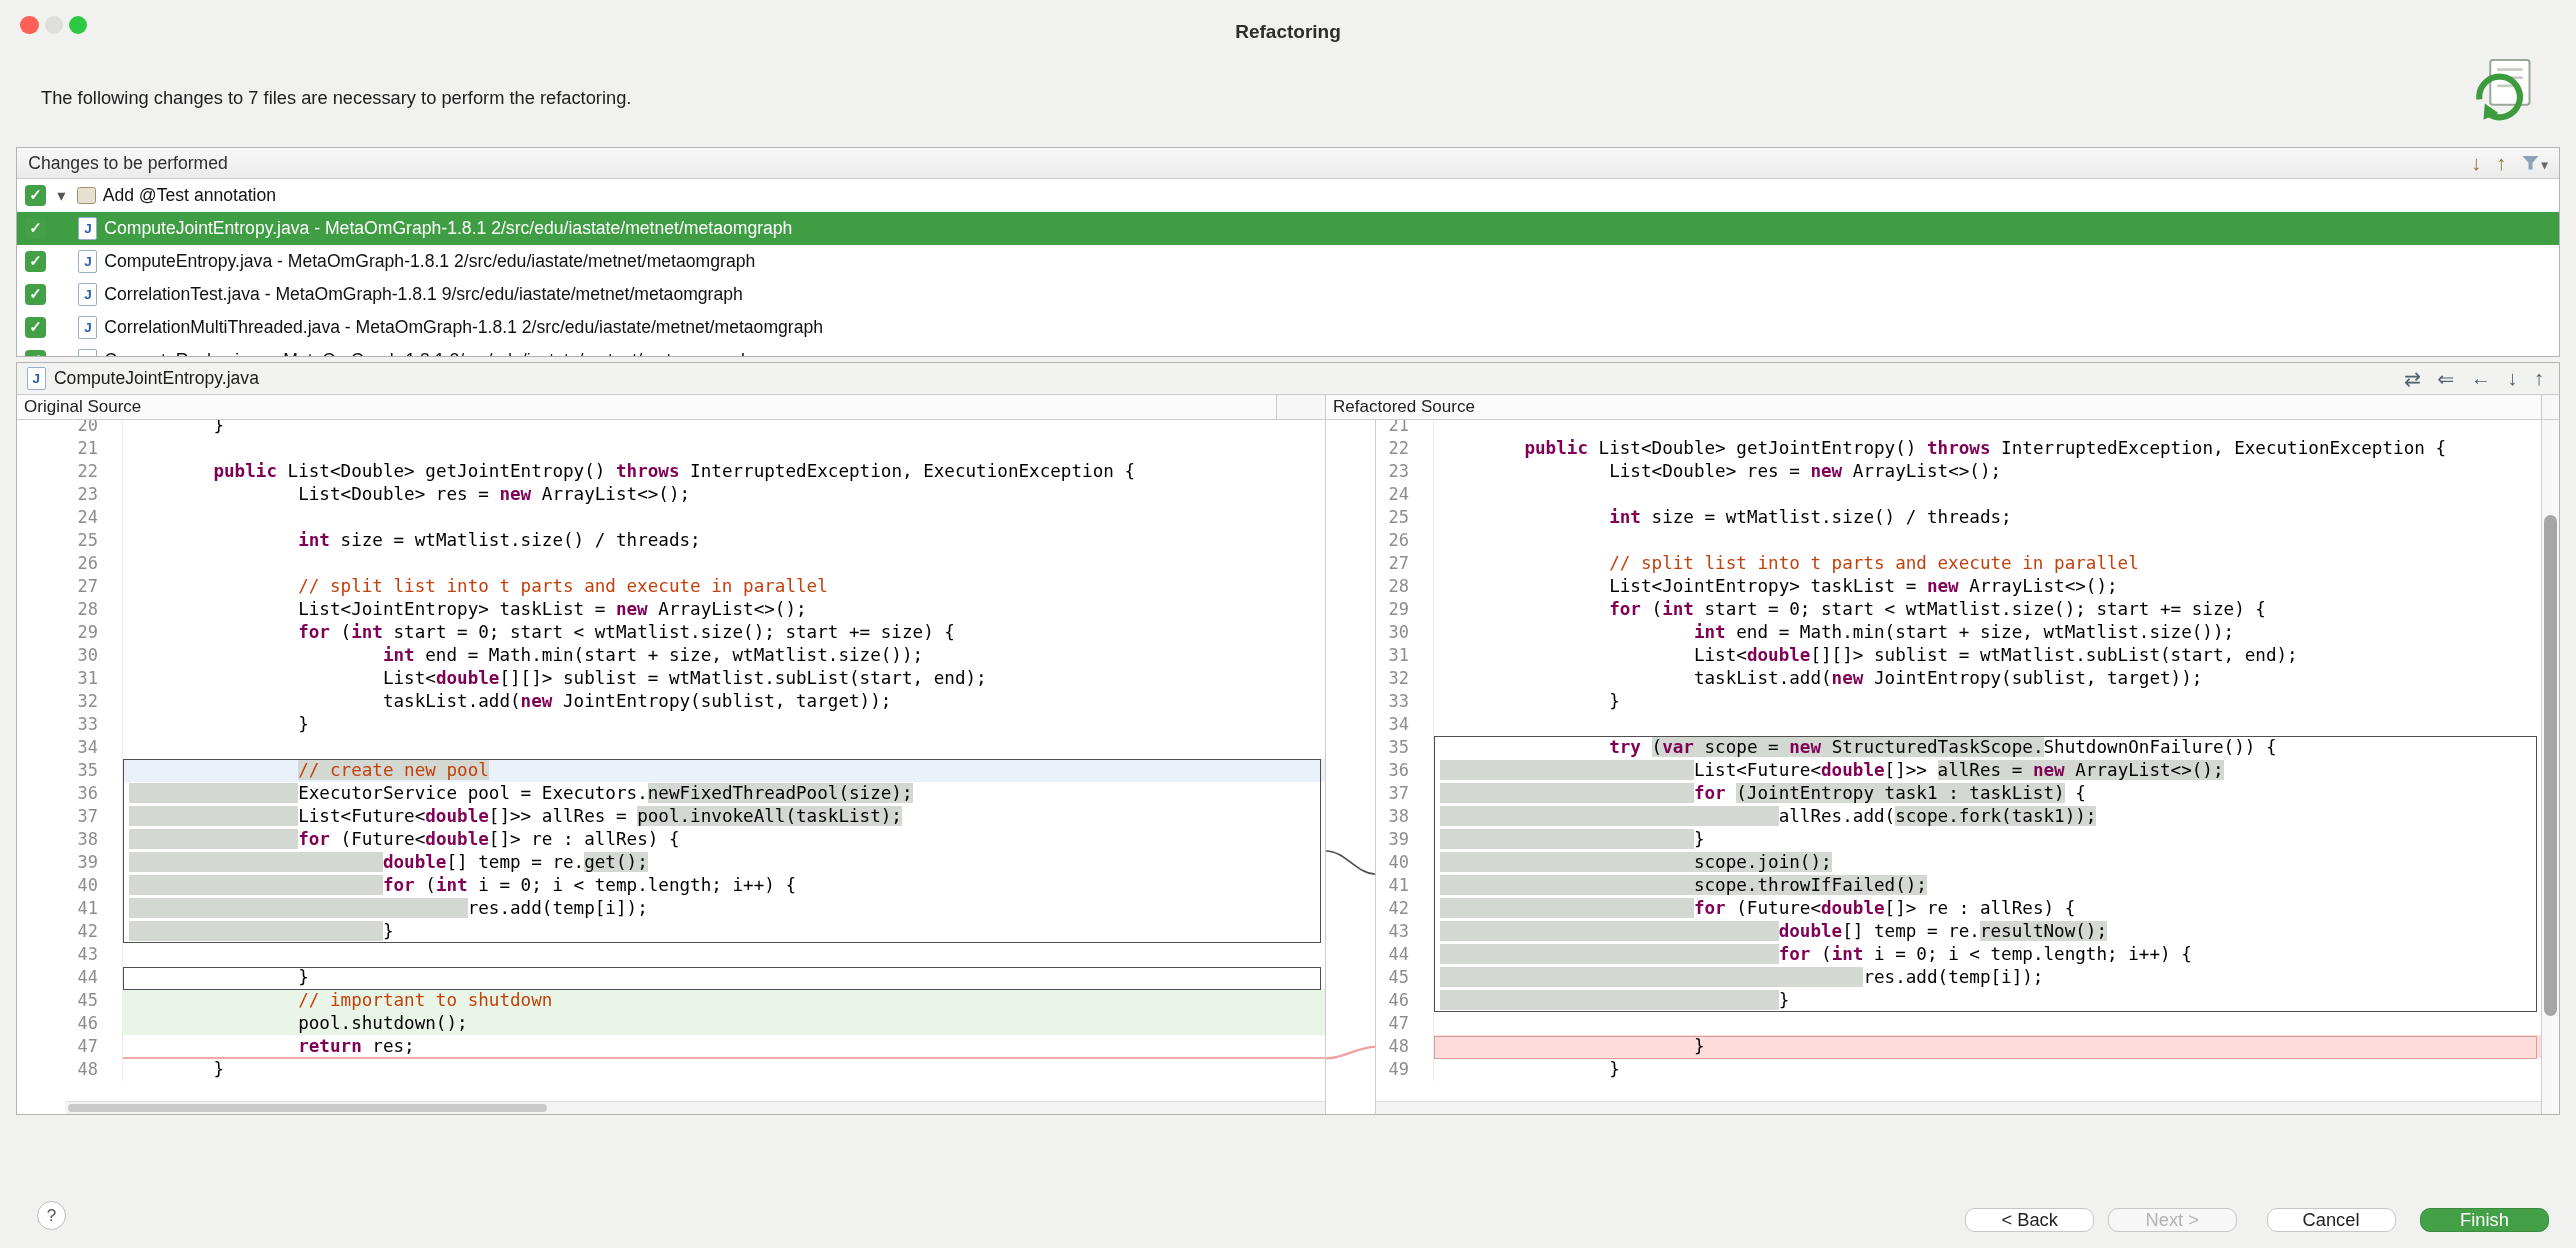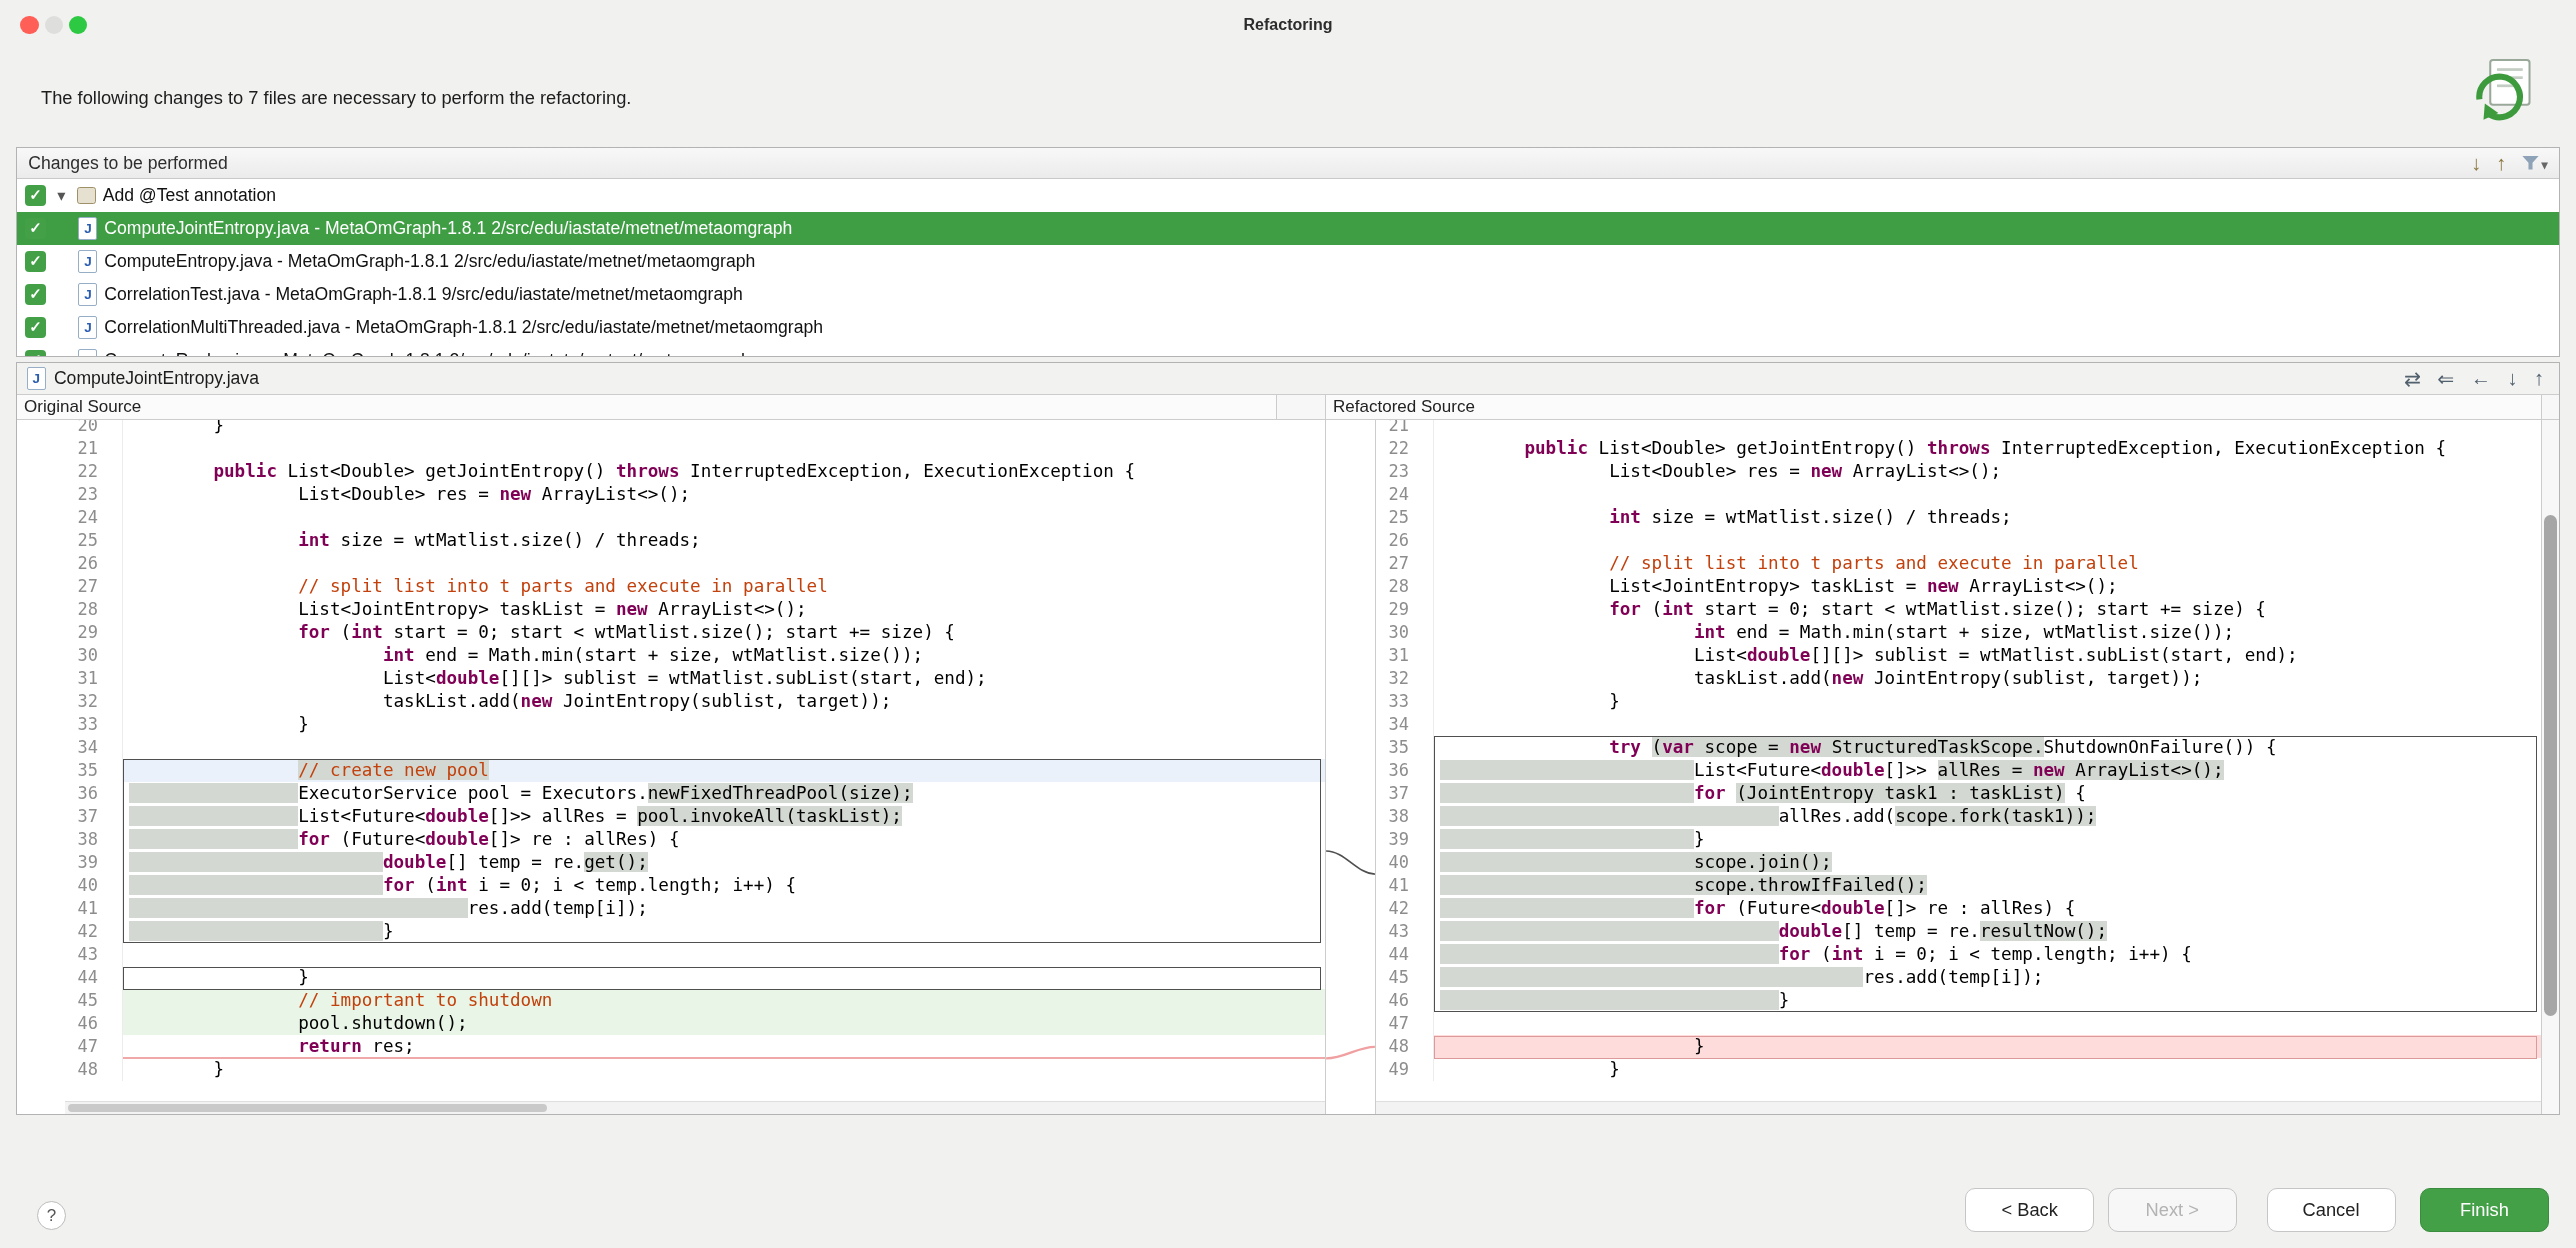--- a/index.html
+++ b/index.html
@@ -1,20 +1,20 @@
 <!DOCTYPE html>
 <html style="font-size:11px"><head>
 <meta charset="utf-8">
 <style>
   html,body{margin:0;padding:0;background:#e6e6e6;font-family:"Liberation Sans",sans-serif;}
   .window{position:relative;width:2576px;height:1248px;background:#f1f1f0;overflow:hidden;}
 
   
   .titlebar{position:relative;height:49px;}
-  .title{position:absolute;left:0;right:0;top:0;line-height:49px;text-align:center;font-size:16px;font-weight:bold;color:#2c2c2c;}
+  .title{position:absolute;left:0;right:0;top:7px;line-height:49px;text-align:center;font-size:19px;font-weight:bold;color:#2c2c2c;}
   .lights{position:absolute;left:20.3px;top:15.6px;display:flex;gap:6.1px;}
   .light{width:18.3px;height:18.3px;border-radius:50%;display:inline-block;}
   .light.red{background:#ff5f57;}
   .light.yellow{background:#dededc;}
   .light.green{background:#2ec943;}
 
   .message{position:absolute;top:87px;left:41px;font-size:18.3px;color:#1d1d1d;}
 
   .wizard-icon{position:absolute;top:56px;right:30px;width:79px;height:65px;}
 
@@ -68,21 +68,21 @@
   .bg-pink{background:#ffdcdc;}
   .bg-blue .gut,.bg-green .gut,.bg-pink .gut{background:#fff;}
   .dark{position:absolute;left:58px;right:4.1px;border:1.4px solid #4f4f4f;box-sizing:border-box;pointer-events:none;}
   .pinkbox{position:absolute;left:58px;right:4.1px;border:1.4px solid #dc9a9a;box-sizing:border-box;pointer-events:none;}
   .pinkline{position:absolute;left:58px;right:0;border-bottom:2px solid #f0a8a8;box-sizing:border-box;pointer-events:none;}
 
   
   .footer{position:absolute;left:0;right:0;bottom:0;height:81px;}
   .help{position:absolute;left:37px;bottom:17.6px;width:27px;height:27px;border-radius:50%;border:0.7px solid #bcbcbc;background:#fff;color:#555;font-size:17px;display:flex;align-items:center;justify-content:center;}
   .btns{position:absolute;right:27px;bottom:16.3px;display:flex;gap:13.5px;}
-  .btn{min-width:129px;height:44px;border-radius:10px;border:0.7px solid #c6c6c6;background:#fff;font-family:inherit;font-size:18.3px;color:#222;display:flex;align-items:center;justify-content:center;padding:0 19px;box-sizing:border-box;}
+  .btn{min-width:129px;height:24px;border-radius:10px;border:0.7px solid #c6c6c6;background:#fff;font-family:inherit;font-size:18.3px;color:#222;display:flex;align-items:center;justify-content:center;padding:0 19px;box-sizing:border-box;}
   .btn.disabled{color:#b3b3b3;background:#f7f7f7;text-align:center;}
   .btn.cancel{margin-left:16.3px;}
   .btn.primary{margin-left:11px;background:#43a047;border-color:#3a8c3e;color:#fff;}
 </style>
 </head>
 <body>
 
 <div class="window">
 
   <div class="titlebar">

